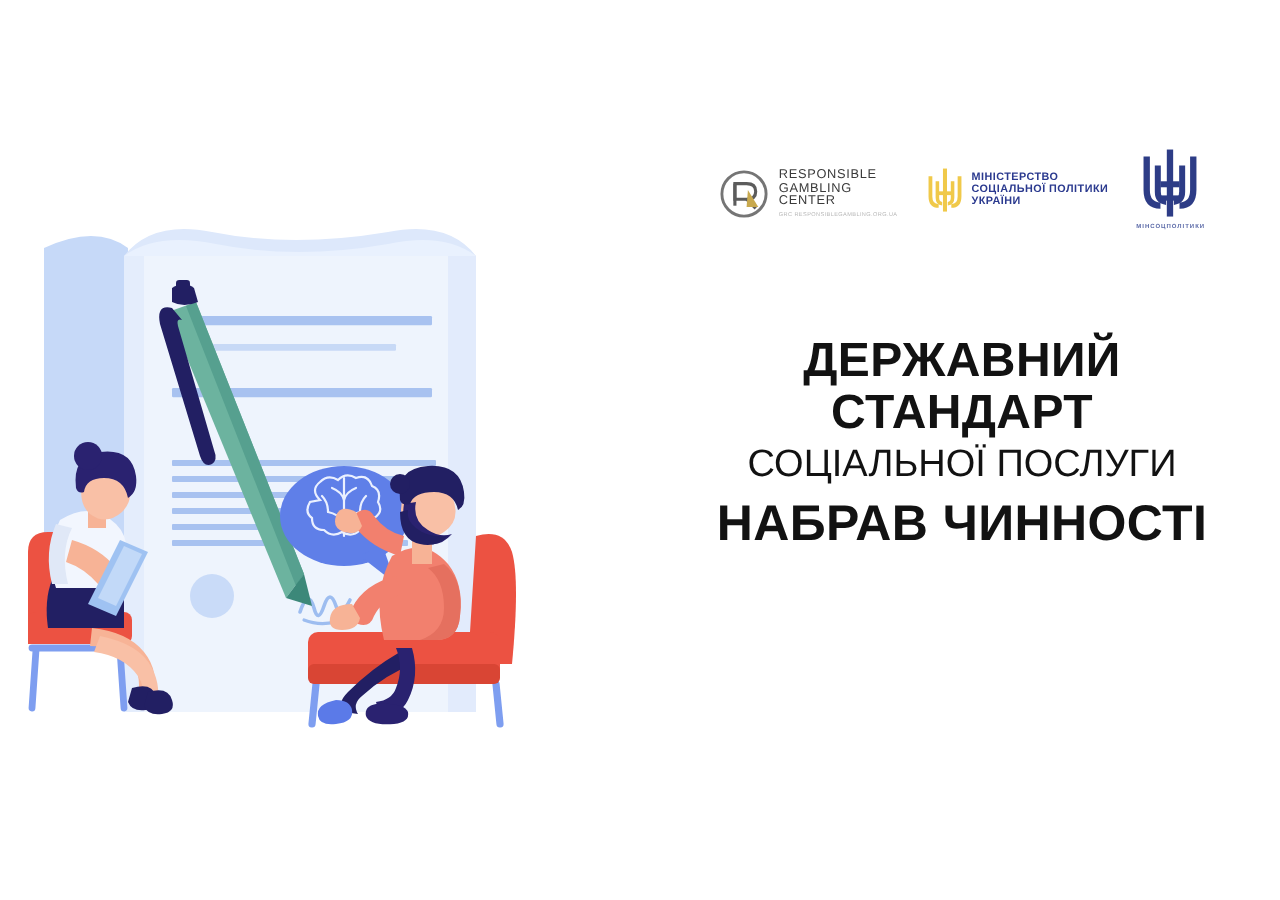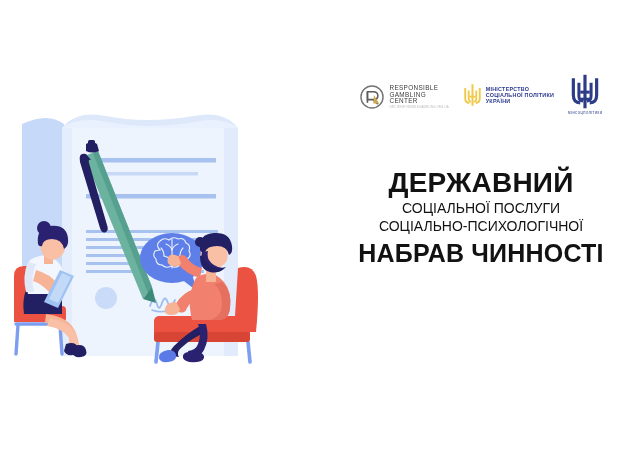--- a/index.html
+++ b/index.html
@@ -94,28 +94,28 @@
   }
 
   
   #headline {
     margin-top: 36px;
     width: 100%;
     text-align: center;
     color: #121212;
   }
   .h-major {
-    font-size: 28px;
+    font-size: 24px;
     font-weight: bold;
     letter-spacing: 0.2px;
     line-height: 1.09;
     text-transform: uppercase;
   }
   .h-minor {
-    font-size: 14px;
+    font-size: 19px;
     font-weight: 400;
     letter-spacing: 0px;
     line-height: 1.22;
     text-transform: uppercase;
     margin-top: 1px;
   }
   .h-final {
     font-size: 25px;
     font-weight: bold;
     letter-spacing: 0.2px;
@@ -329,19 +329,19 @@
             </g>
           </svg>
         </span>
         <span class="caption">МІНСОЦПОЛІТИКИ</span>
       </div>
 
     </div>
 
     <div id="headline">
       <div class="h-major">ДЕРЖАВНИЙ</div>
+      <div class="h-major">СТАНДАРТ</div>
       <div class="h-minor">СОЦІАЛЬНОЇ ПОСЛУГИ</div>
-      <div class="h-minor">СОЦІАЛЬНО-ПСИХОЛОГІЧНОЇ</div>
       <div class="h-final">НАБРАВ ЧИННОСТІ</div>
     </div>
 
   </div>
 </div>
 
 </body></html>

